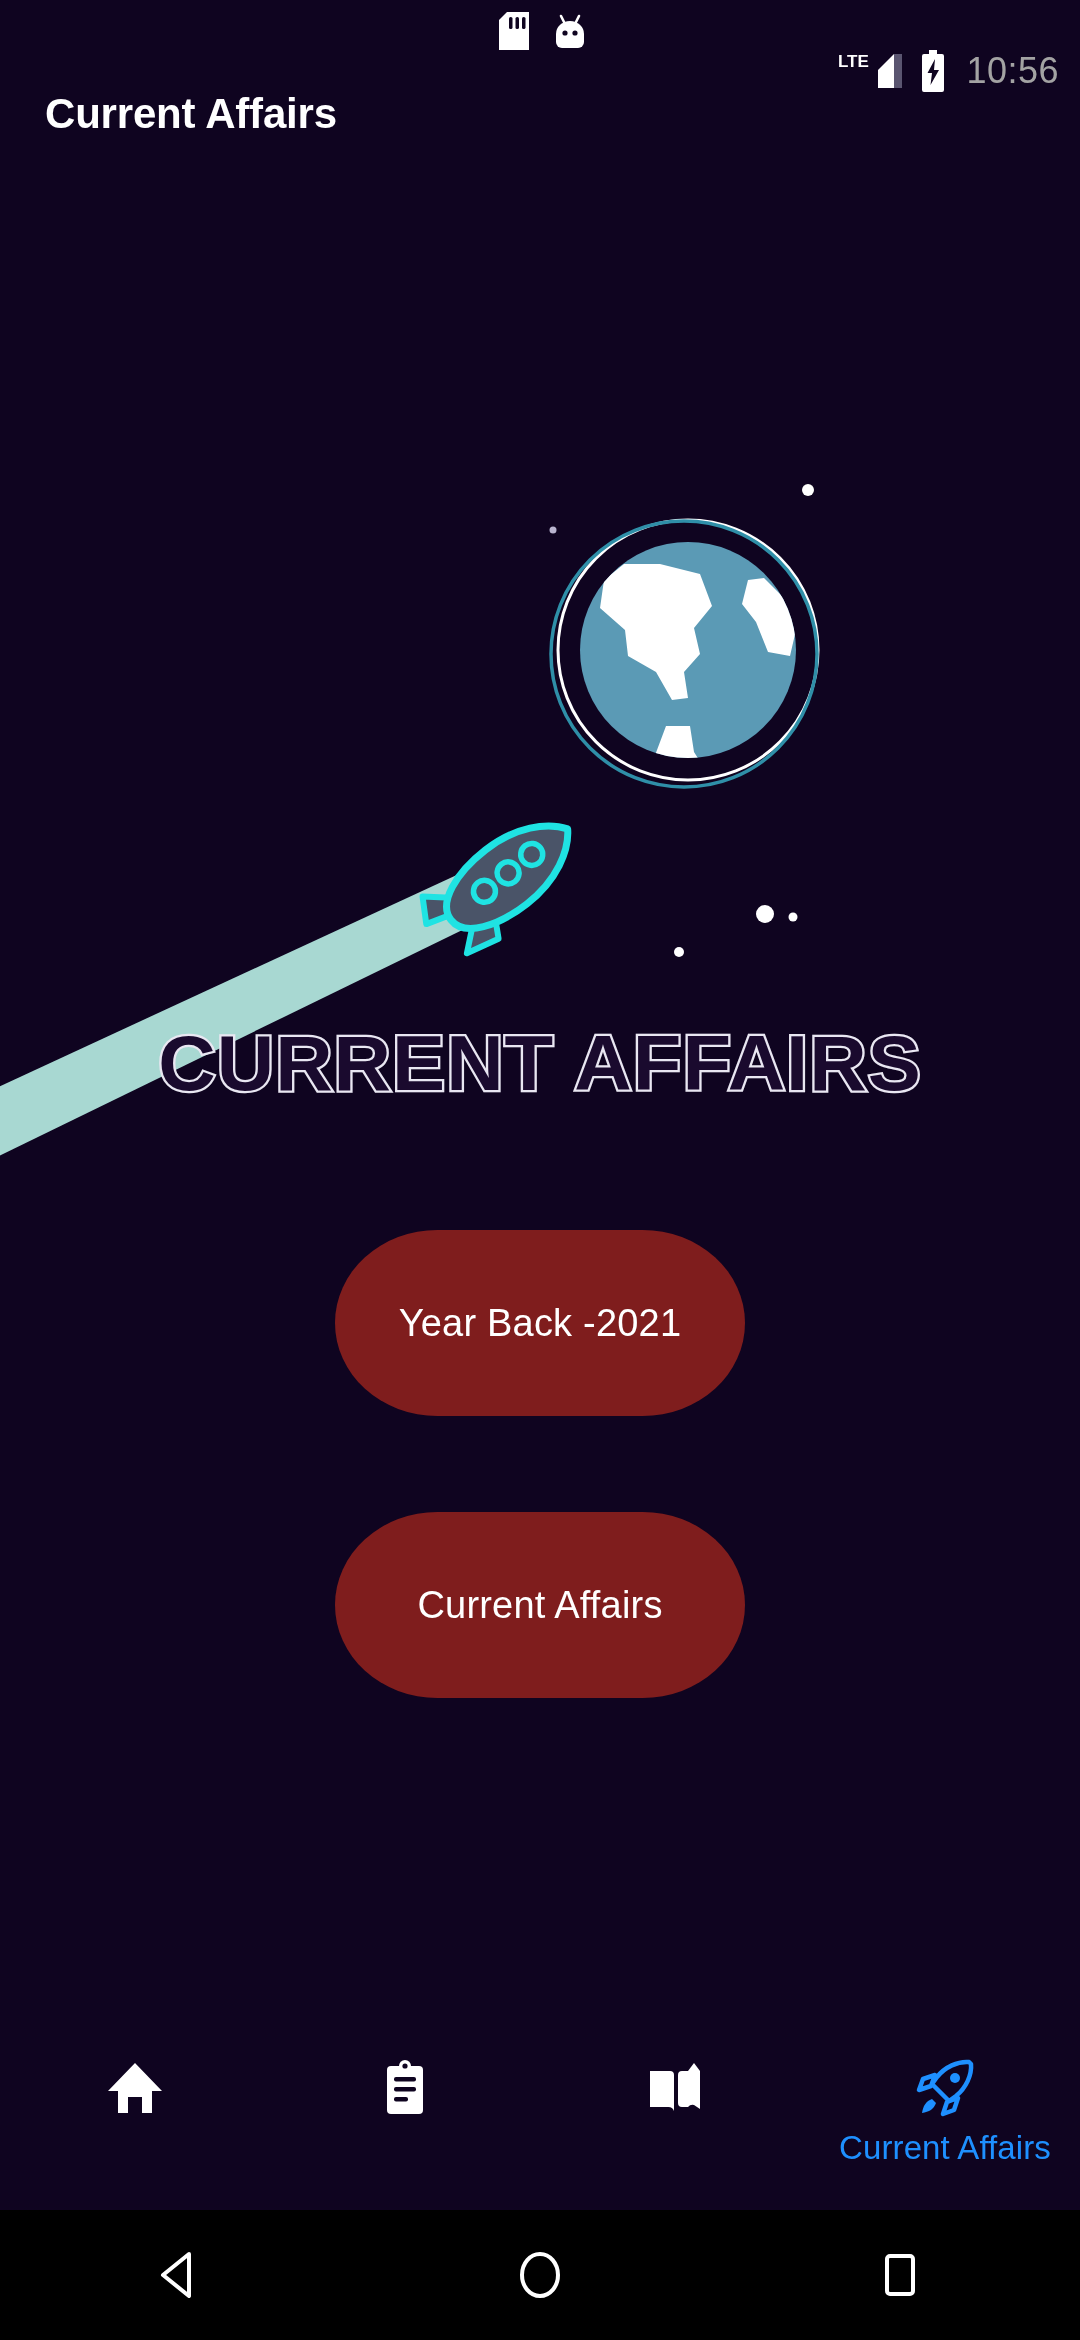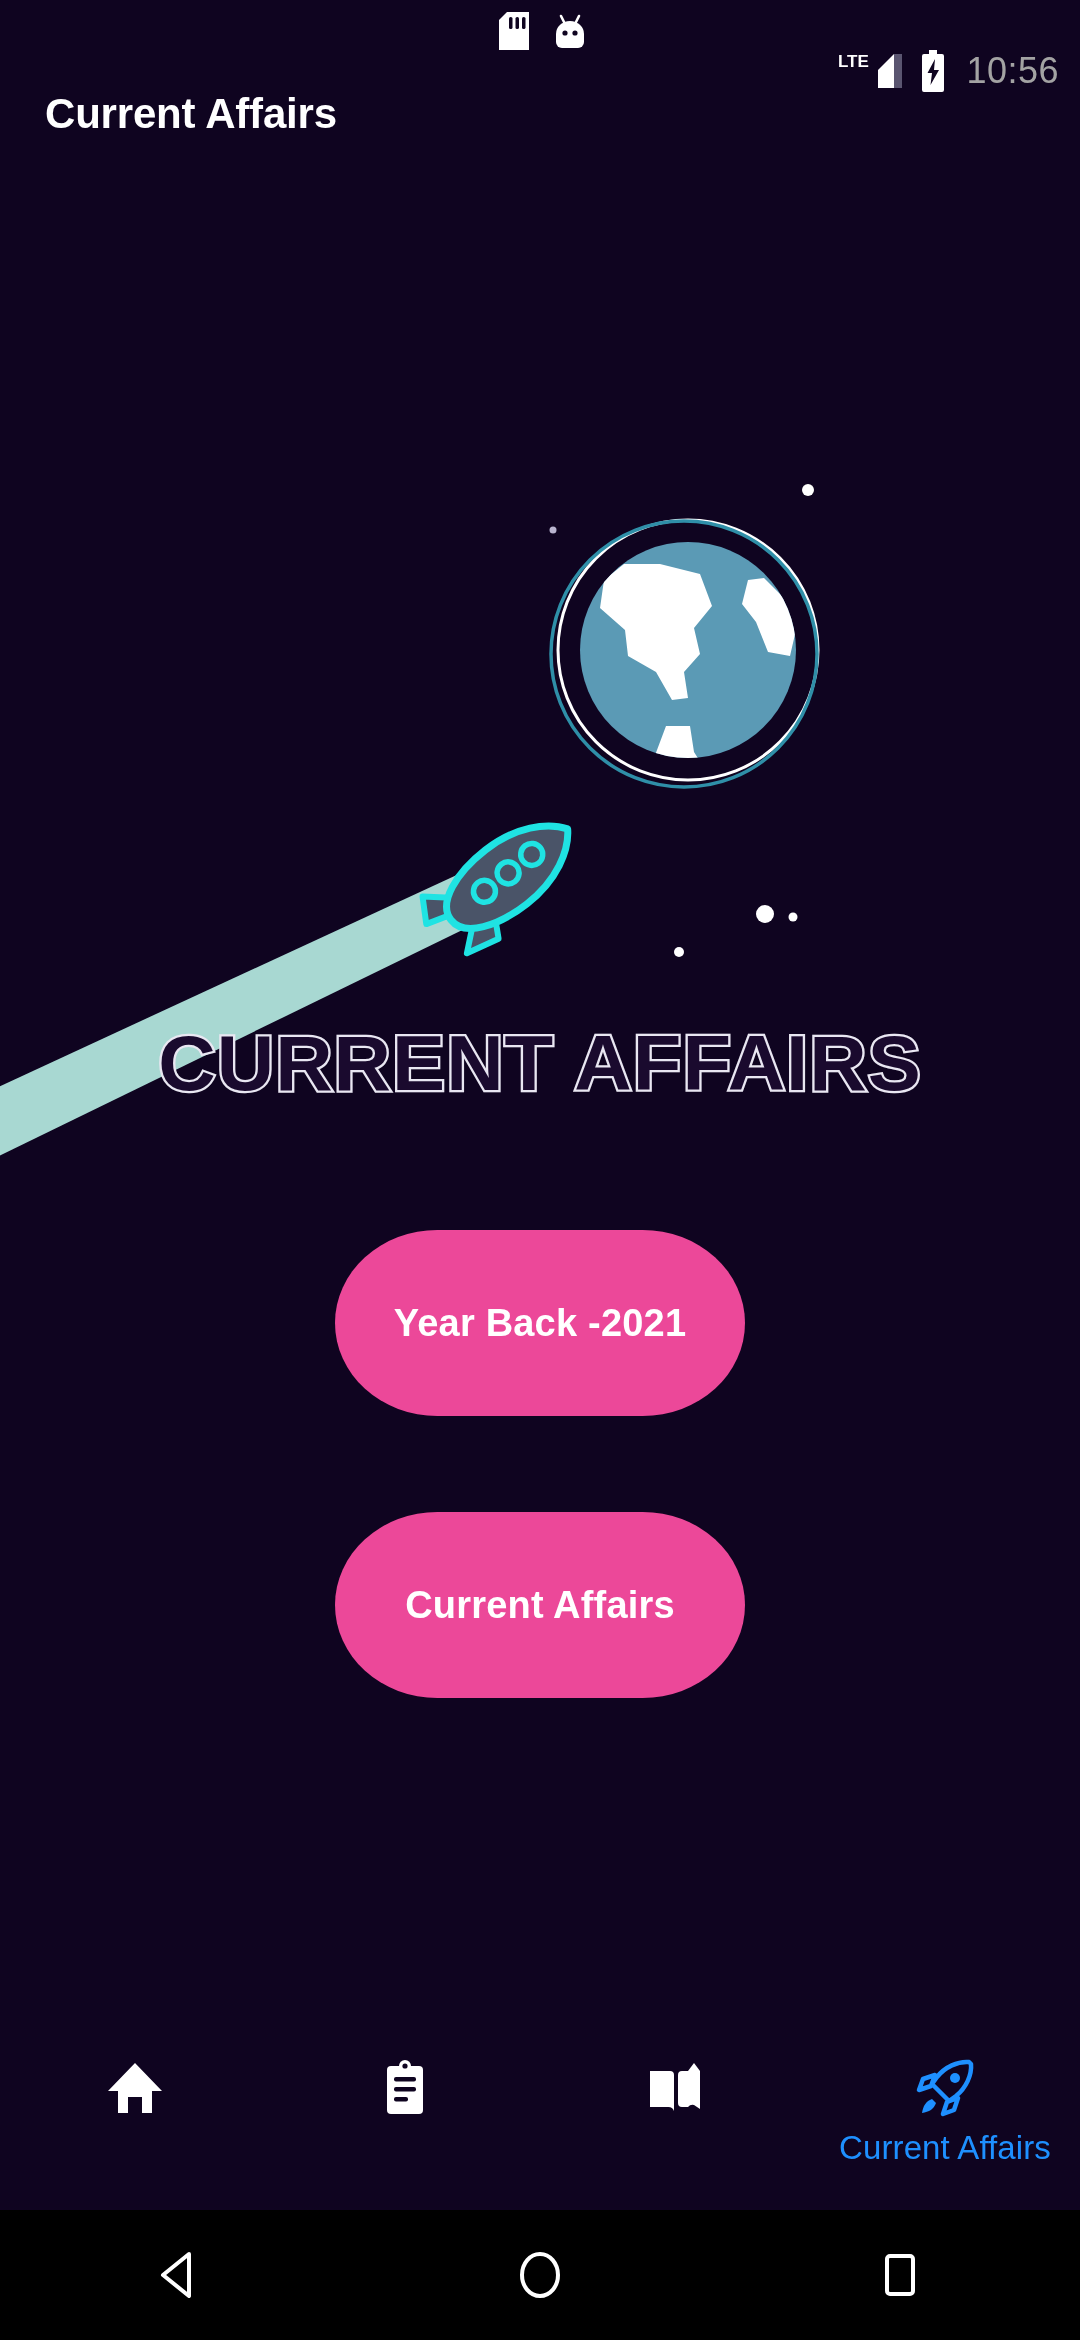--- a/index.html
+++ b/index.html
@@ -63,26 +63,26 @@
   #button-stack {
     position:absolute;
     left:0; top:1230px;
     width:1080px;
     z-index:20;
     display:flex; flex-direction:column; align-items:center;
     gap:96px;
   }
   .pill-button {
     width:410px; height:186px;
-    background:#ec4899;
+    background:#7f1d1d;
     border:none;
     border-radius:110px/100px;
     color:#ffffff;
     font-family:"Liberation Sans", sans-serif;
-    font-size:38px; font-weight:700;
+    font-size:38px; font-weight:400;
     letter-spacing:0.2px;
     display:flex; align-items:center; justify-content:center;
     cursor:pointer;
   }
 
   
   #bottom-nav {
     position:absolute;
     left:0; bottom:130px;
     width:1080px; height:175px;

